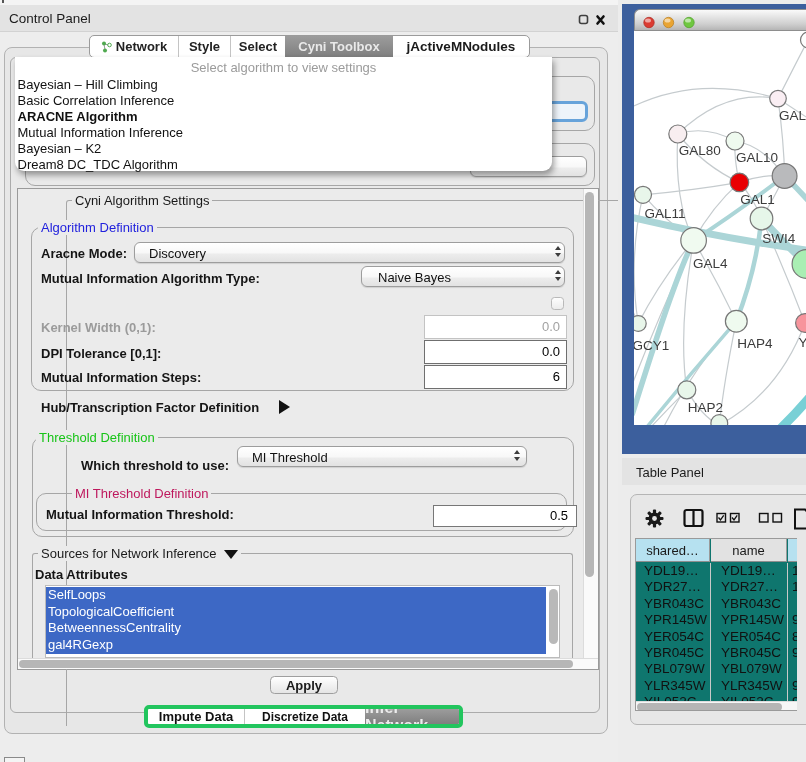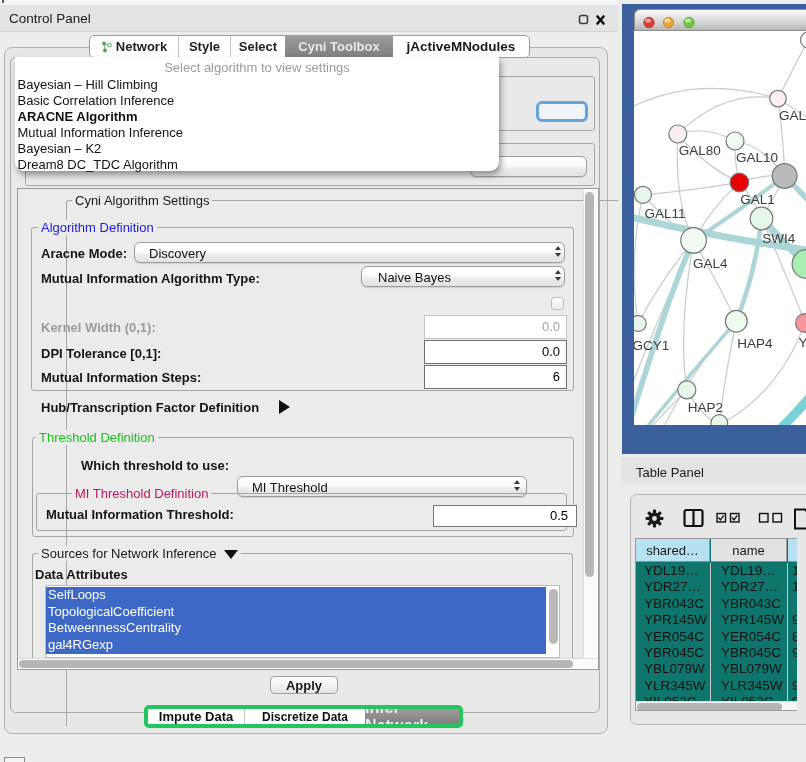--- a/index.html
+++ b/index.html
@@ -1,20 +1,20 @@
 <!DOCTYPE html>
 <html><head>
 <meta charset="utf-8">
 <style>
   * { margin:0; padding:0; box-sizing:border-box; }
   html,body { width:806px; height:762px; overflow:hidden; }
   body { position:relative; background:#ededed; font-family:"Liberation Sans",sans-serif; }
   .abs { position:absolute; }
   .lb { position:absolute; font-weight:bold; font-size:13px; color:#151515; white-space:nowrap; }
-  .grp { position:absolute; border:1px solid #a6a6a6; border-radius:3px; }
+  .grp { position:absolute; border:1px solid #a6a6a6; border-radius:10px; }
   .gtitle { position:absolute; top:-8px; background:#ebebeb; padding:0 3px; font-size:13px; line-height:15px; white-space:nowrap; }
   .combo { position:absolute; border:1px solid #9d9d9d; border-radius:6px;
            background:linear-gradient(#ffffff,#f8f8f8 50%,#ececec 60%,#e2e2e2);
            box-shadow:0 1px 1px rgba(0,0,0,0.12); }
   .combo .ct { position:absolute; left:14px; top:3px; font-size:13px; color:#111; white-space:nowrap; }
   .arrows { position:absolute; width:8px; }
   .arrows .up { display:block;width:0;height:0;border-left:3.5px solid transparent;border-right:3.5px solid transparent;border-bottom:4.5px solid #3c3c3c; margin-bottom:2.5px;}
   .arrows .dn { display:block;width:0;height:0;border-left:3.5px solid transparent;border-right:3.5px solid transparent;border-top:4.5px solid #3c3c3c; }
   .tfield { position:absolute; background:#fff; font-size:13px; text-align:right; white-space:nowrap; }
 </style>
@@ -91,21 +91,21 @@
   <div class="lb" style="left:41px;top:370px;">Mutual Information Steps:</div>
   <div class="tfield" style="left:424px;top:365px;width:143px;height:24px;border:1.5px solid #6f6f6f;color:#000;padding:3px 6px 0 0;">6</div>
 
   <div class="lb" style="left:41px;top:400px;">Hub/Transcription Factor Definition</div>
   <div class="abs" style="left:279px;top:400px;width:0;height:0;border-top:7px solid transparent;border-bottom:7px solid transparent;border-left:11px solid #111;"></div>
 
   <div class="grp" style="left:32px;top:437px;width:542px;height:100px;">
     <span class="gtitle" style="left:3px;color:#17c417;">Threshold Definition</span>
   </div>
   <div class="lb" style="left:81px;top:458px;">Which threshold to use:</div>
-  <div class="combo" style="left:237px;top:476px;width:290px;height:21px;padding-left:28px;">
+  <div class="combo" style="left:237px;top:446px;width:290px;height:21px;padding-left:28px;">
     <span class="ct">MI Threshold</span>
     <span class="arrows" style="left:276px;top:3px;">
         <span class="up"></span>
         <span class="dn"></span>
       </span>
   </div>
 
   <div class="grp" style="left:36px;top:493px;width:531px;height:38px;">
     <span class="gtitle" style="left:3px;color:#be185d;margin-left:32px;">MI Threshold Definition</span>
   </div>
@@ -130,21 +130,21 @@
 <div class="abs" style="left:270px;top:676px;width:68px;height:18px;border:1px solid #9f9f9f;border-radius:4.5px;background:linear-gradient(#ffffff,#f2f2f2 50%,#e5e5e5);text-align:center;font-size:13px;font-weight:bold;color:#1a1a1a;line-height:17px;">Apply</div>
 
 <div class="abs" style="left:144px;top:705px;width:319px;height:23px;background:#fff;border:4px solid #22c55e;border-radius:5px;overflow:hidden;display:flex;">
   <div style="width:97px;display:flex;align-items:center;justify-content:center;border-right:1px solid #c4c4c4;font-weight:bold;font-size:13px;color:#111;">Impute Data</div>
   <div style="width:120px;display:flex;align-items:center;justify-content:center;font-weight:bold;font-size:12px;color:#111;">Discretize Data</div>
   <div style="flex:1;display:flex;align-items:center;justify-content:center;background:linear-gradient(#9c9c9c,#7f7f7f);font-weight:bold;font-size:16px;color:#ececec;">Infer Network</div>
 </div>
 
 <div class="abs" style="left:4px;top:757px;width:21px;height:14px;border:1.5px solid #8a8a8a;background:#f4f4f4;"></div>
 
-<div class="abs" style="left:15px;top:57px;width:484px;height:114px;background:#fff;border-radius:0 0 9px 9px;box-shadow:2px 4px 6px rgba(0,0,0,0.38);z-index:50;">
+<div class="abs" style="left:15px;top:57px;width:537px;height:114px;background:#fff;border-radius:0 0 9px 9px;box-shadow:2px 4px 6px rgba(0,0,0,0.38);z-index:50;">
   <div style="position:absolute;top:3px;width:100%;text-align:center;font-size:13px;color:#9b9b9b;">Select algorithm to view settings</div>
   <div style="position:absolute;top:19.5px;left:2.5px;font-size:13px;color:#111;line-height:16px;">
     Bayesian – Hill Climbing<br>
     Basic Correlation Inference<br>
     <b>ARACNE Algorithm</b><br>
     Mutual Information Inference<br>
     Bayesian – K2<br>
     Dream8 DC_TDC Algorithm
   </div>
 </div>

